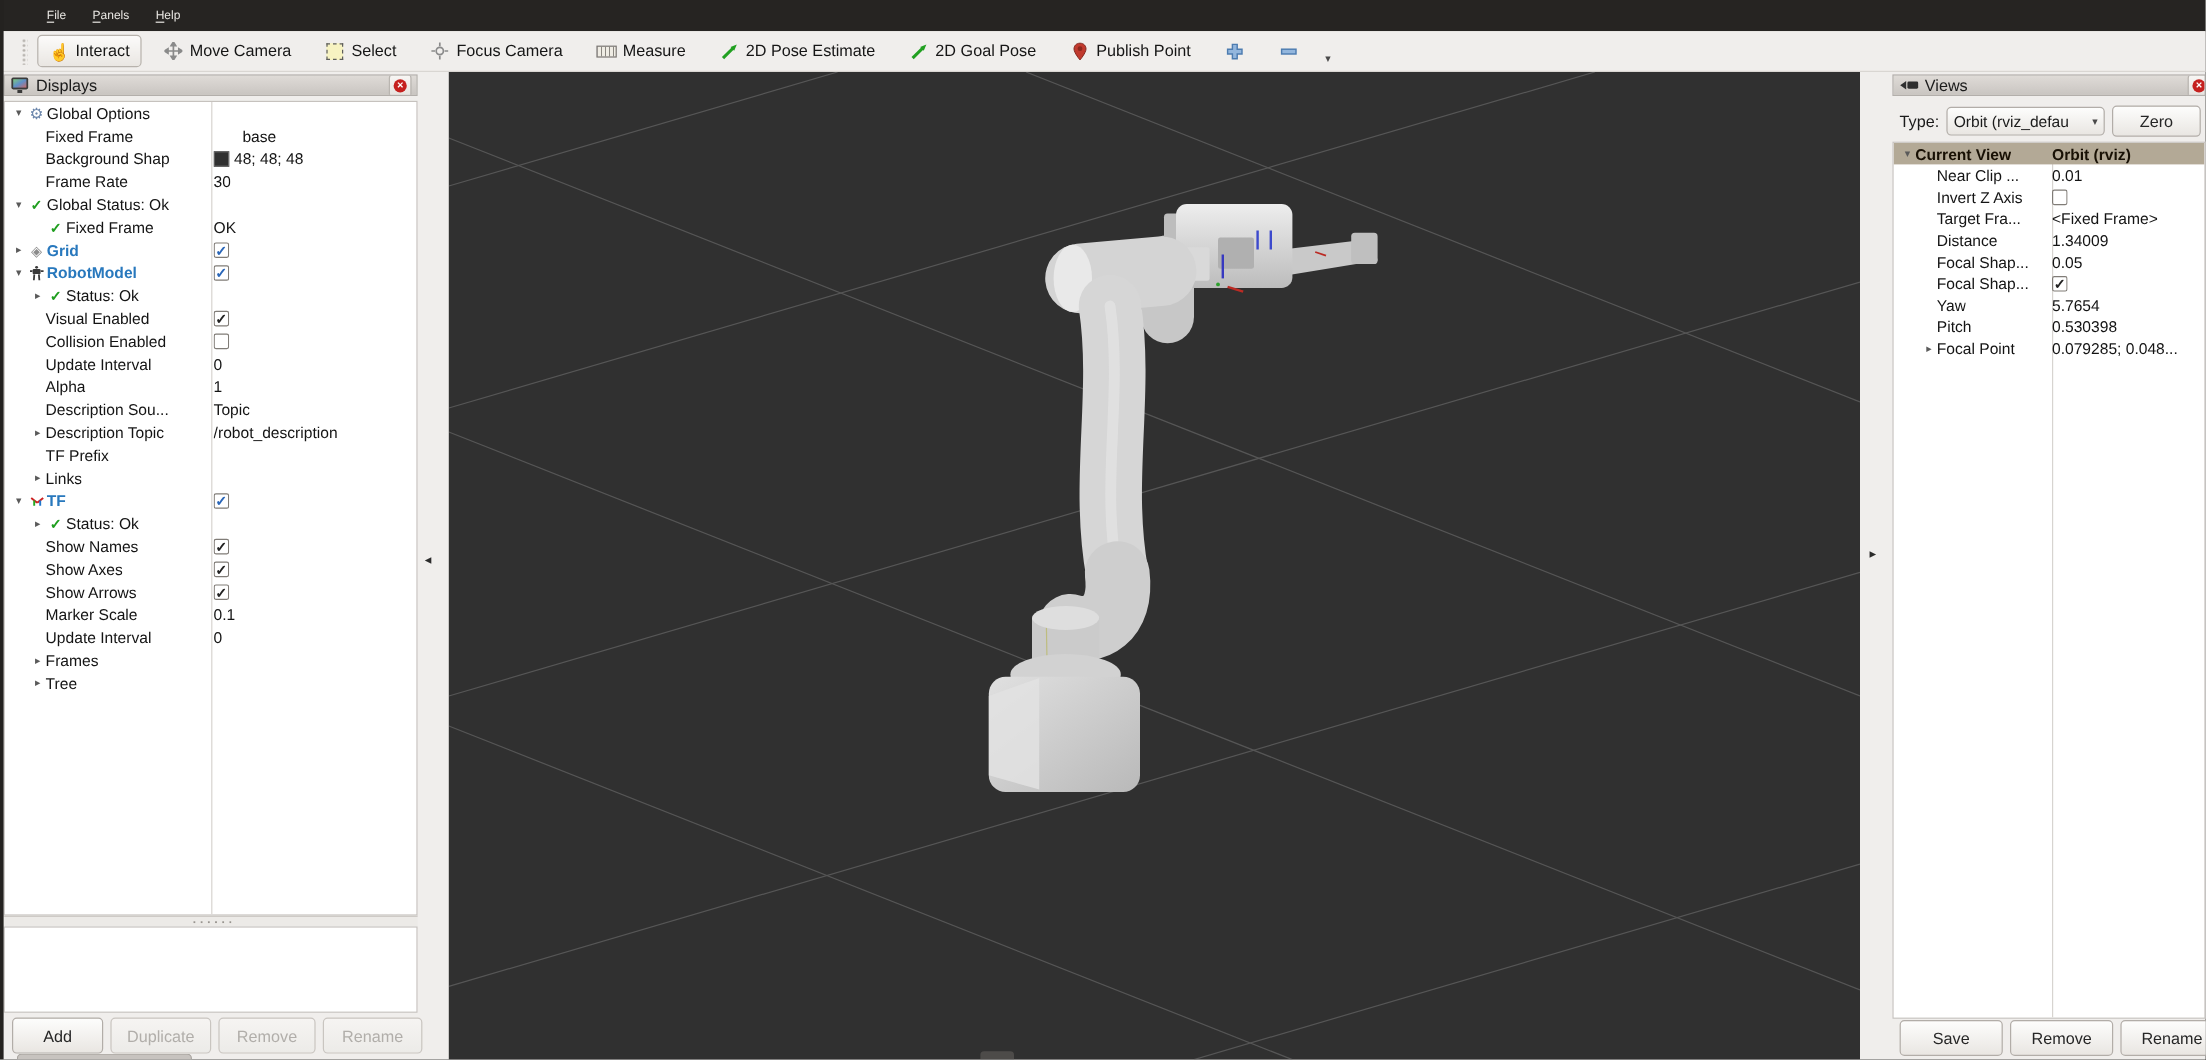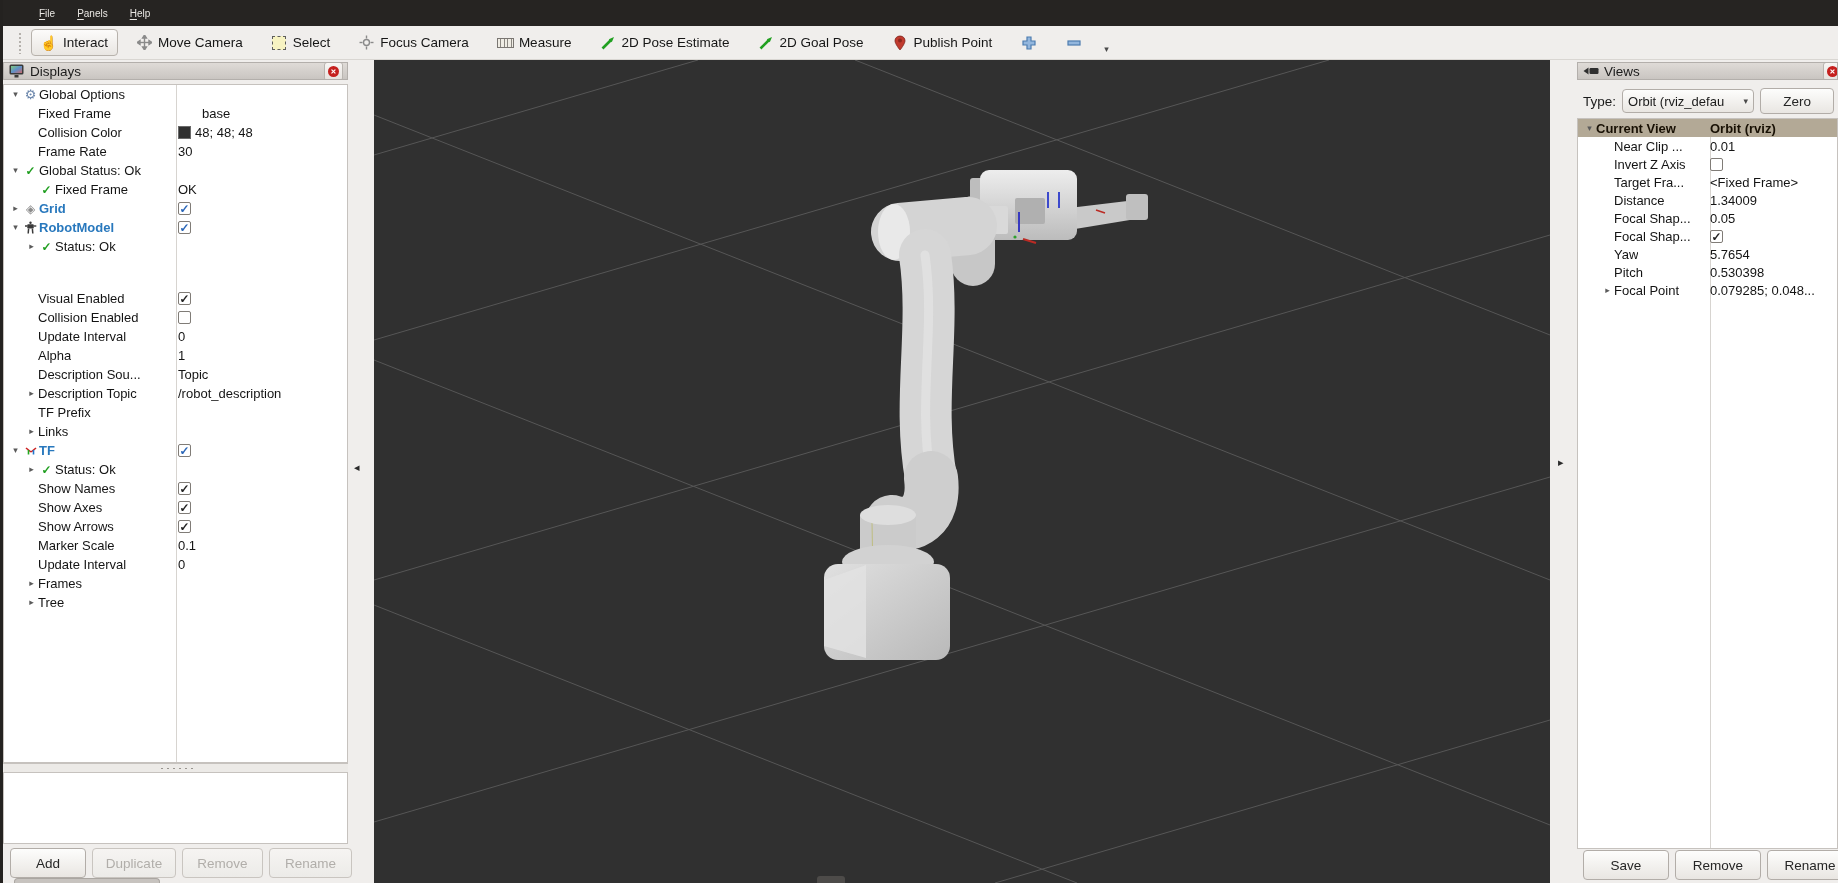--- a/index.html
+++ b/index.html
@@ -219,21 +219,21 @@
     </div>
     <div class="trow" style="padding-left: 21px;">
       <span class="expander"></span>
       <span class="tlabel">Fixed Frame</span>
       <span class="tvalue" style="left: 174px; padding-left: 24px;">
         <span>base</span>
       </span>
     </div>
     <div class="trow" style="padding-left: 21px;">
       <span class="expander"></span>
-      <span class="tlabel">Collision Color</span>
+      <span class="tlabel">Background Shap</span>
       <span class="tvalue" style="left: 174px;">
         <span class="swatch" style="background: rgb(48, 48, 48);"></span>
         <span>48; 48; 48</span>
       </span>
     </div>
     <div class="trow" style="padding-left: 21px;">
       <span class="expander"></span>
       <span class="tlabel">Frame Rate</span>
       <span class="tvalue" style="left: 174px;">
         <span>30</span>
@@ -283,21 +283,21 @@
         <span class="cb" style="color: rgb(42, 102, 184);">✓</span>
       </span>
     </div>
     <div class="trow" style="padding-left: 21px;">
       <span class="expander">▸</span>
       <span class="ticon">
         <span class="gcheck">✓</span>
       </span>
       <span class="tlabel">Status: Ok</span>
     </div>
-    <div class="trow" style="padding-left: 21px; margin-top: 33px;">
+    <div class="trow" style="padding-left: 21px;">
       <span class="expander"></span>
       <span class="tlabel">Visual Enabled</span>
       <span class="tvalue" style="left: 174px;">
         <span class="cb" style="color: rgb(34, 34, 34);">✓</span>
       </span>
     </div>
     <div class="trow" style="padding-left: 21px;">
       <span class="expander"></span>
       <span class="tlabel">Collision Enabled</span>
       <span class="tvalue" style="left: 174px;">

